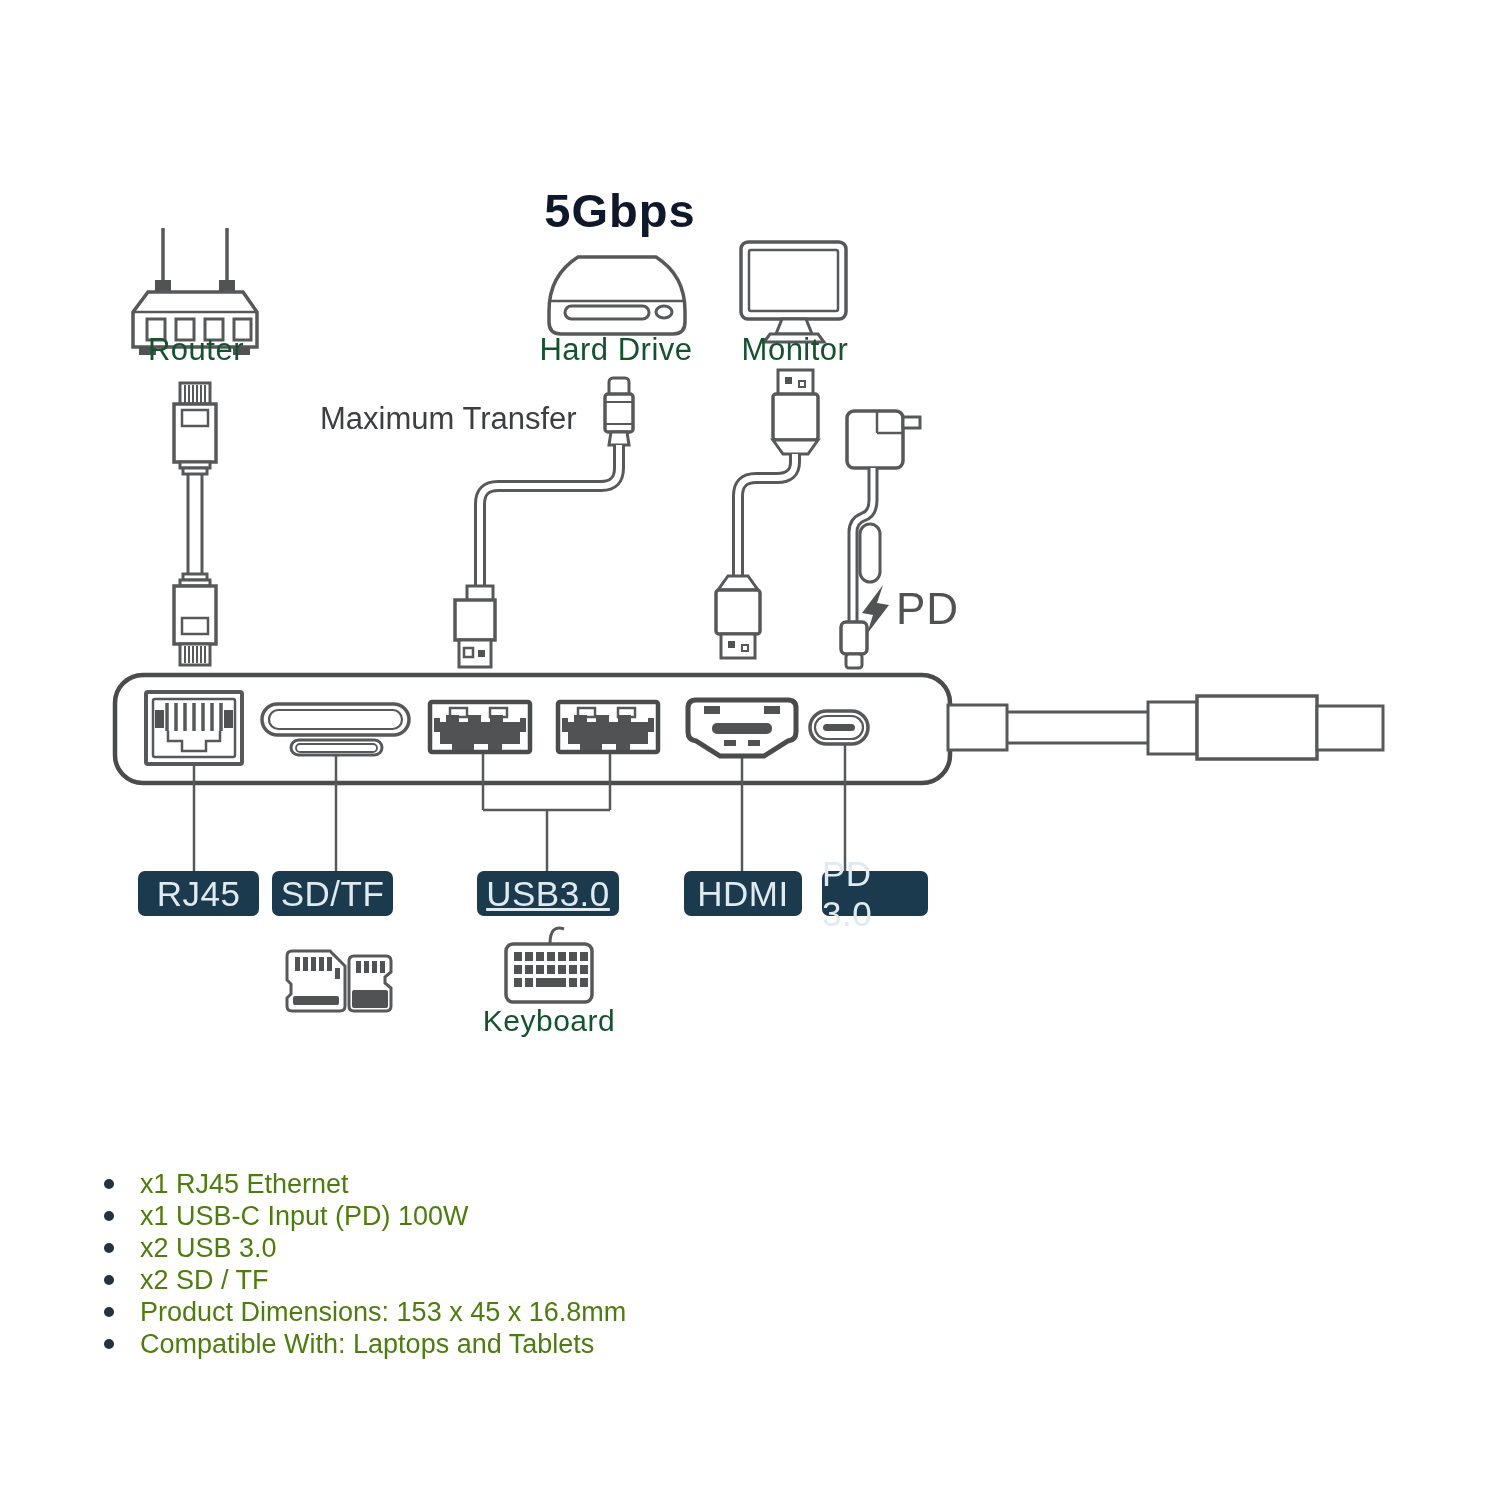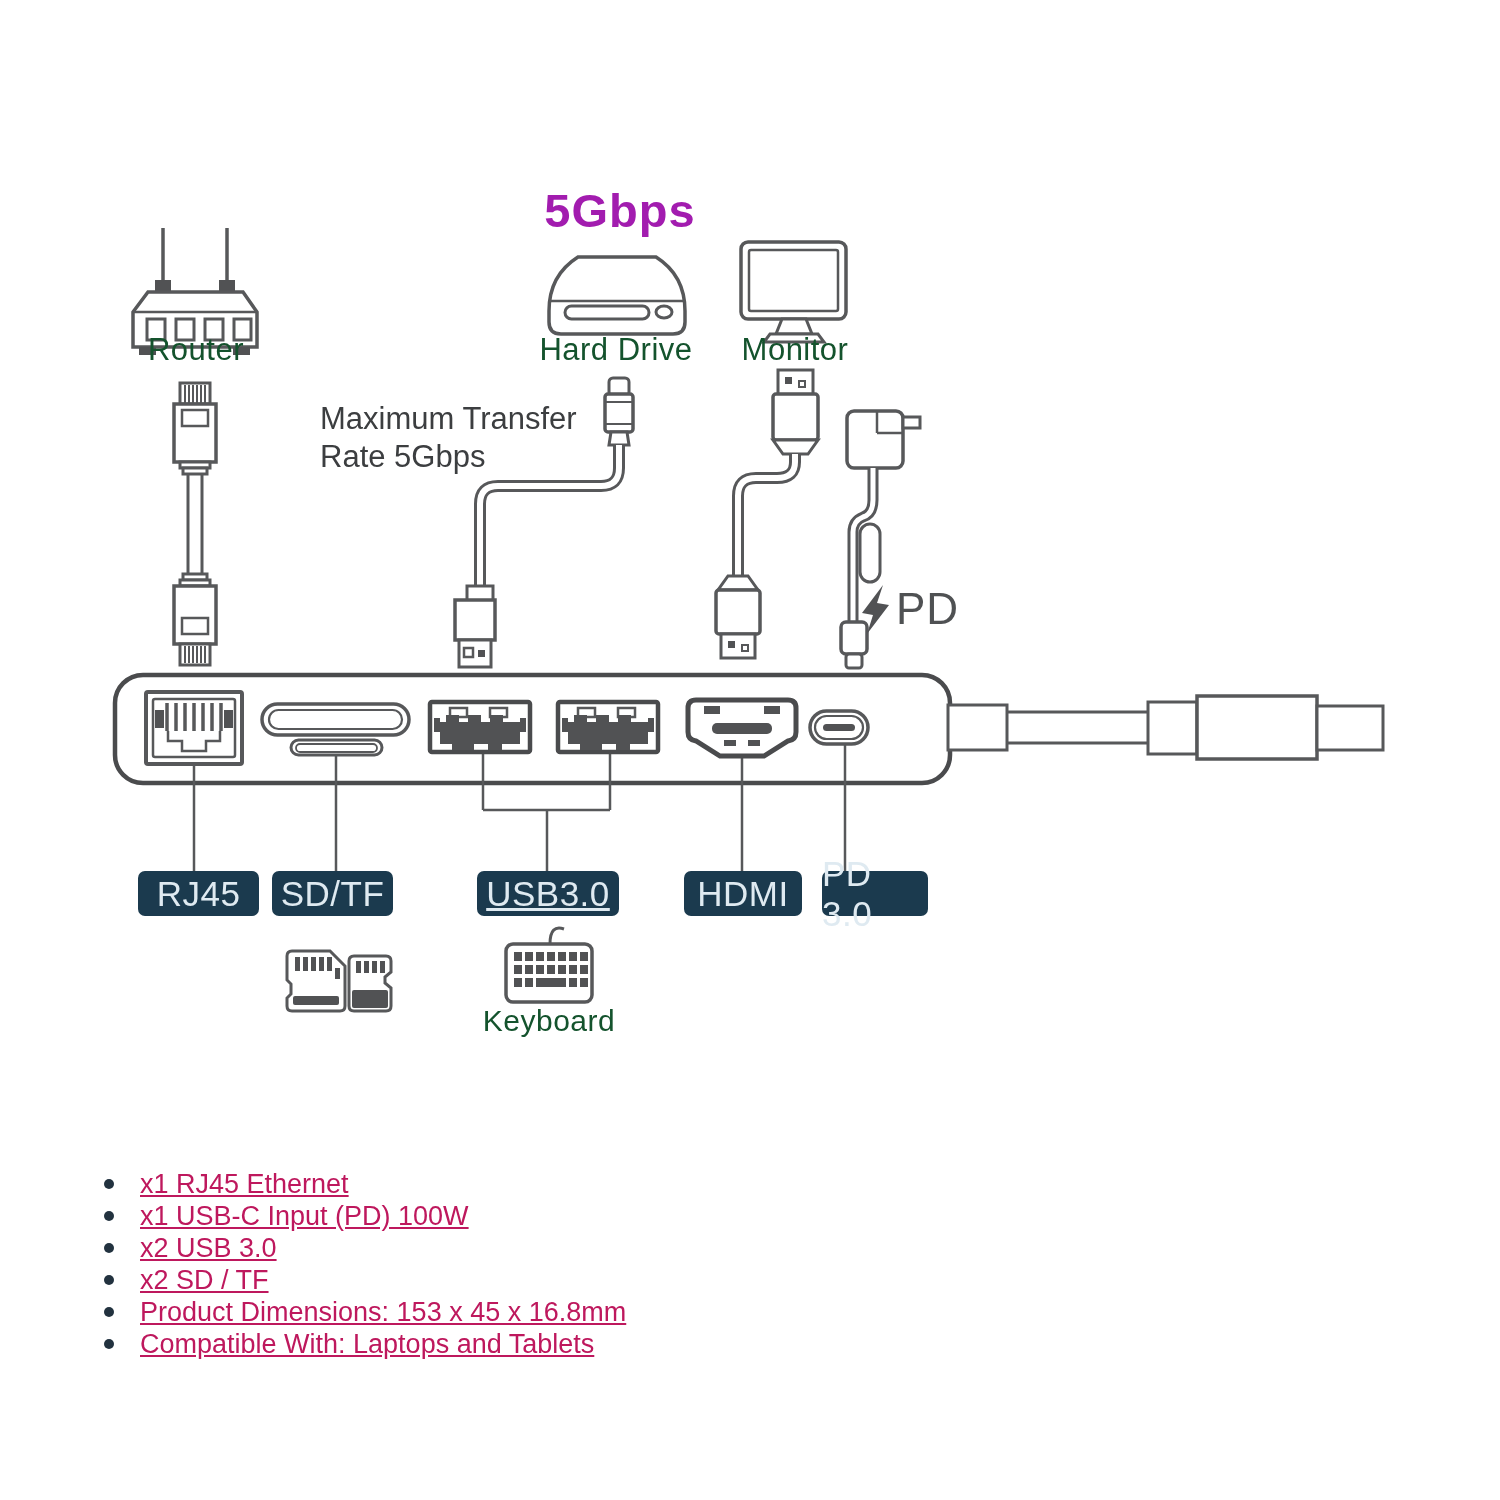--- a/index.html
+++ b/index.html
@@ -6,39 +6,39 @@
   .stage{position:relative;width:1500px;height:1500px;background:#ffffff;overflow:hidden;
          font-family:"Liberation Sans", sans-serif;}
   .art{position:absolute;left:0;top:0;width:1500px;height:1500px;}
   
   .ln{stroke:#57585a;fill:none;}
   .lnw{stroke:#57585a;fill:#ffffff;}
   .dk{fill:#515254;stroke:none;}
   .hub{stroke:#4a4b4d;fill:#ffffff;}
   
   .txt{position:absolute;color:#3f4143;}
-  .title{left:540px;top:183px;width:160px;text-align:center;font-size:47px;font-weight:bold;color:#a21caf;letter-spacing:1px;}
+  .title{left:540px;top:183px;width:160px;text-align:center;font-size:47px;font-weight:bold;color:#0f172a;letter-spacing:1px;}
   .dev-label{font-size:31px;text-align:center;color:#14532d;letter-spacing:0.5px;}
   .lbl-router{left:118px;top:332px;width:156px;}
   .lbl-hdd{left:526px;top:332px;width:180px;}
   .lbl-monitor{left:706px;top:332px;width:178px;}
   .lbl-keyboard{left:459px;top:1004px;width:180px;font-size:30px;}
   .note{left:320px;top:400px;width:320px;font-size:31px;line-height:38px;color:#3c3e40;}
   .note span{display:block;}
   .pd-label{left:896px;top:584px;font-size:44px;color:#4f5153;letter-spacing:1px;}
   .badge{position:absolute;top:871px;height:45px;background:#1b3a4e;border-radius:7px;
          color:#dfeaf1;display:flex;align-items:center;justify-content:center;
          font-size:35px;letter-spacing:0.5px;}
   .badge-rj45{left:138px;width:121px;}
   .badge-sdtf{left:272px;width:121px;}
   .badge-usb{left:477px;width:142px;text-decoration:underline;}
   .badge-hdmi{left:684px;width:118px;}
   .badge-pd{left:822px;width:106px;}
   .features{position:absolute;left:100px;top:1168px;margin:0;padding:0;list-style:none;}
-  .features li{position:relative;padding-left:40px;font-size:27px;line-height:32px;color:#be185d;text-decoration:underline;}
+  .features li{position:relative;padding-left:40px;font-size:27px;line-height:32px;color:#4d7c0f;}
   .features li::before{content:"";position:absolute;left:4px;top:11px;width:10px;height:10px;
                        border-radius:50%;background:#22323f;}
 </style>
 </head>
 <body>
 
 <div class="stage">
 
   <svg class="art" viewBox="0 0 1500 1500">
 
@@ -283,21 +283,20 @@
   </svg>
 
   <div class="txt title">5Gbps</div>
 
   <div class="txt dev-label lbl-router">Router</div>
   <div class="txt dev-label lbl-hdd">Hard Drive</div>
   <div class="txt dev-label lbl-monitor">Monitor</div>
 
   <div class="txt note">
     <span>Maximum Transfer</span>
-    <span>Rate 5Gbps</span>
   </div>
 
   <div class="txt pd-label">PD</div>
 
   <div class="badge badge-rj45">RJ45</div>
   <div class="badge badge-sdtf">SD/TF</div>
   <div class="badge badge-usb">USB3.0</div>
   <div class="badge badge-hdmi">HDMI</div>
   <div class="badge badge-pd">PD 3.0</div>
 

